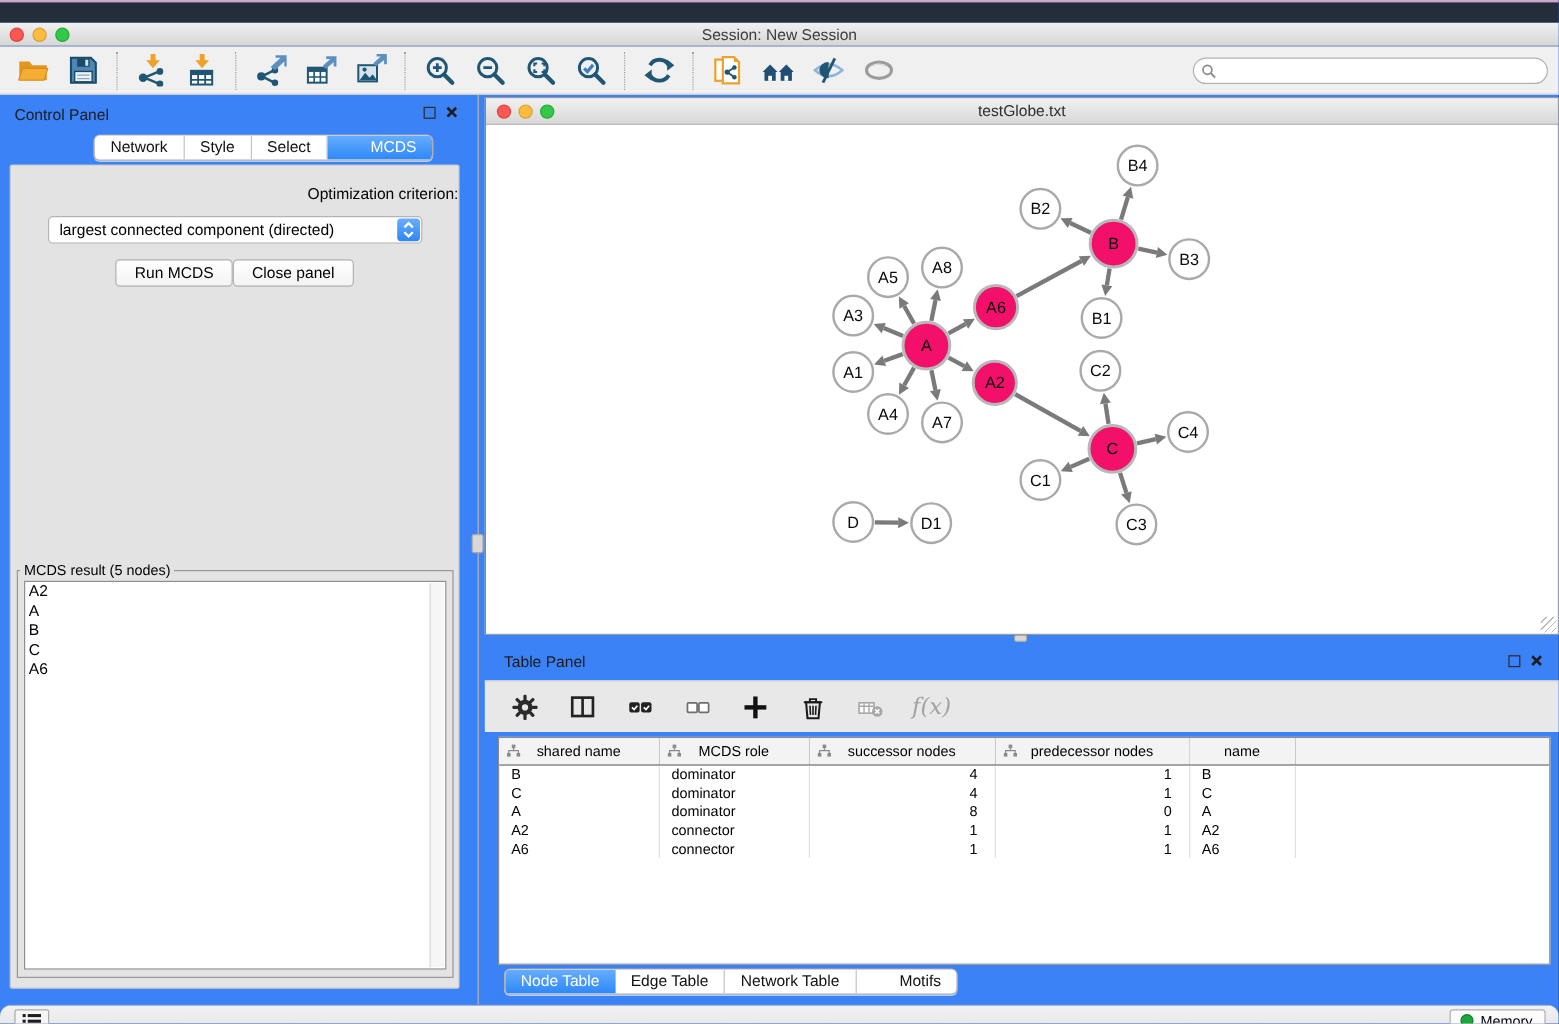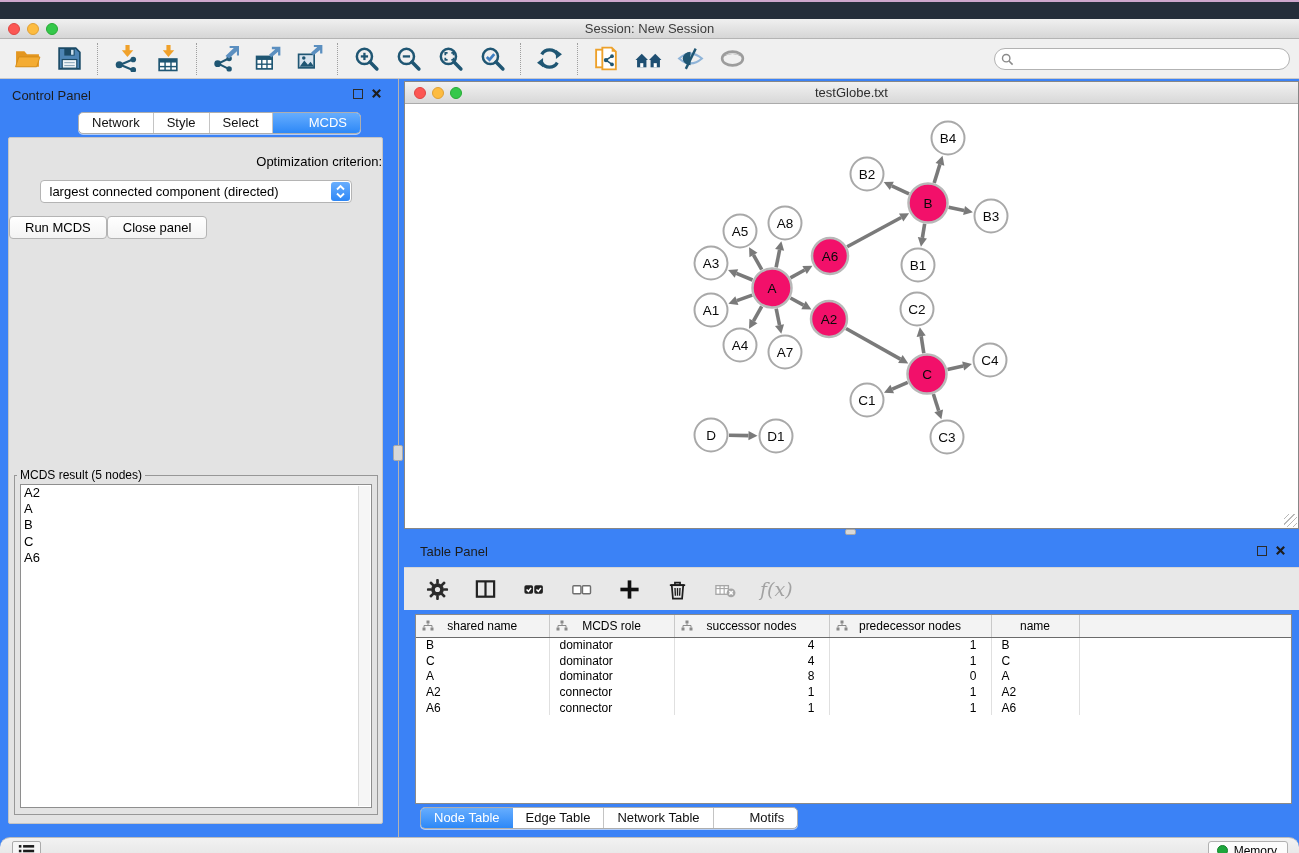--- a/index.html
+++ b/index.html
@@ -49,21 +49,21 @@
   .seg-selected { background:linear-gradient(#66adfe,#2d88f7); color:#fff; border-right:none; }
   .cp-tabs { position:absolute; left:78px; top:33px; }
   .cp-inner { position:absolute; left:8px; top:58px; width:375px; height:687px;
     background:#e3e3e3; border:1px solid #c5c5c5; border-radius:2px; }
   .opt-label { margin-top:16px; text-align:right; font-size:13px; color:#000; }
   .dropdown { position:relative; margin:11px auto 0; width:312px; height:23px; background:#fff;
     border:1px solid #b4b4b4; border-radius:4px; font-size:13px; color:#000; cursor:pointer; }
   .dropdown .dd-text { position:absolute; left:9px; top:3px; }
   .dd-stepper { position:absolute; right:1px; top:1px; bottom:1px; width:19px; border-radius:3px;
     background:linear-gradient(#69aefd,#2e87f6); display:flex; align-items:center; justify-content:center; }
-  .btn-row { margin-top:13px; display:flex; justify-content:flex-start; }
+  .btn-row { margin-top:13px; display:flex; justify-content:center; }
   .btn { height:23px; padding:0 15px; background:linear-gradient(#ffffff,#f3f3f3);
     border:1px solid #b4b4b4; border-radius:4px; font-size:13px; color:#000; cursor:pointer;
     font-family:"Liberation Sans",sans-serif; }
   fieldset.result-box { position:absolute; left:5px; top:330px; width:364px; height:347px;
     border:1px solid #979797; }
   fieldset.result-box legend { font-size:12px; color:#000; padding:0 3px; margin-left:2px; }
   .result-list { position:absolute; left:5px; right:5px; top:2px; bottom:6px; background:#fff;
     border:1px solid #8e8e8e; overflow:hidden; }
   .result-scroll { position:absolute; right:1px; top:1px; bottom:1px; width:12px; background:#f6f6f6;
     border-left:1px solid #dadada; }

